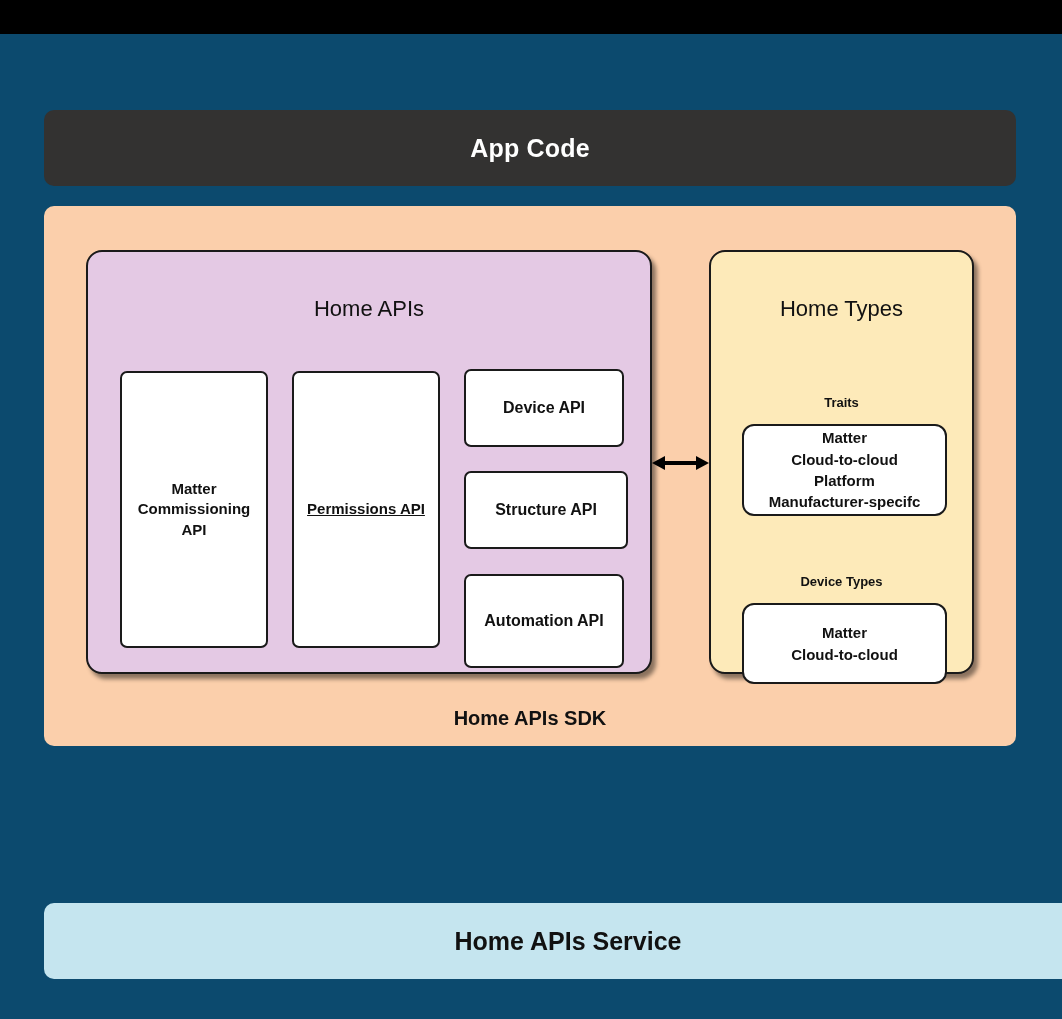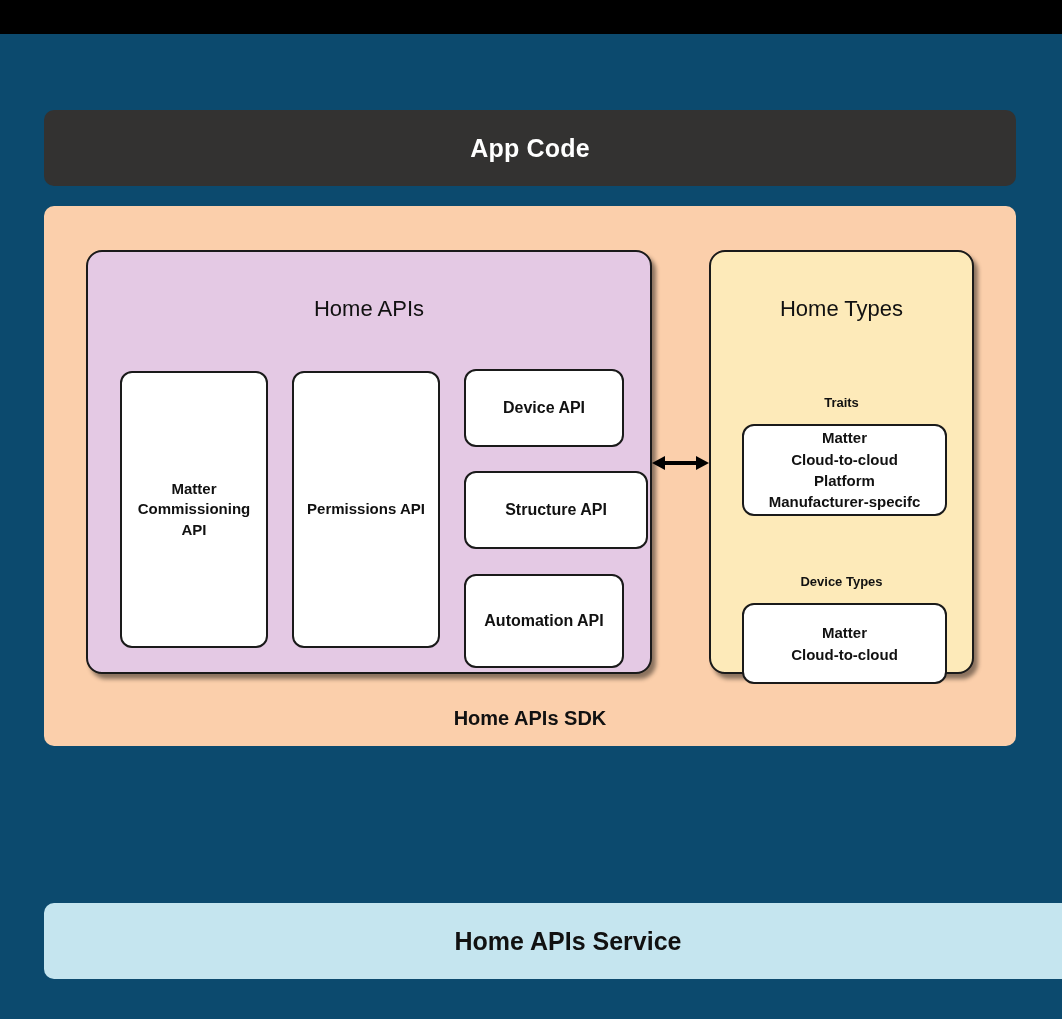--- a/index.html
+++ b/index.html
@@ -82,35 +82,35 @@
     color: #111111;
     font-size: 22px;
     font-weight: normal;
   }
 
   
   .api-box {
     position: absolute;
     background: #ffffff;
     border: 2px solid #1a1a1a;
-    border-radius: 12px;
+    border-radius: 7px;
     display: flex;
     align-items: center;
     justify-content: center;
     text-align: center;
     color: #111111;
     font-size: 15px;
     font-weight: bold;
     line-height: 1.35;
     padding: 4px 6px;
   }
   .api-box.tall-1 { left: 32px;  top: 119px; width: 148px; height: 277px; }
-  .api-box.tall-2 { left: 204px; top: 119px; width: 148px; height: 277px; }
+  .api-box.tall-2 { left: 204px; top: 119px; width: 148px; height: 277px; text-decoration: underline; }
   .api-box.small-1 { left: 376px; top: 117px; width: 160px; height: 78px; }
-  .api-box.small-2 { left: 376px; top: 219px; width: 184px; height: 78px; }
+  .api-box.small-2 { left: 376px; top: 219px; width: 164px; height: 78px; }
   .api-box.small-3 { left: 376px; top: 322px; width: 160px; height: 94px; }
   .api-box.small-1 span,
   .api-box.small-2 span,
   .api-box.small-3 span { font-size: 16px; }
 
   
   .home-types-panel {
     position: absolute;
     left: 665px;
     top: 44px;

